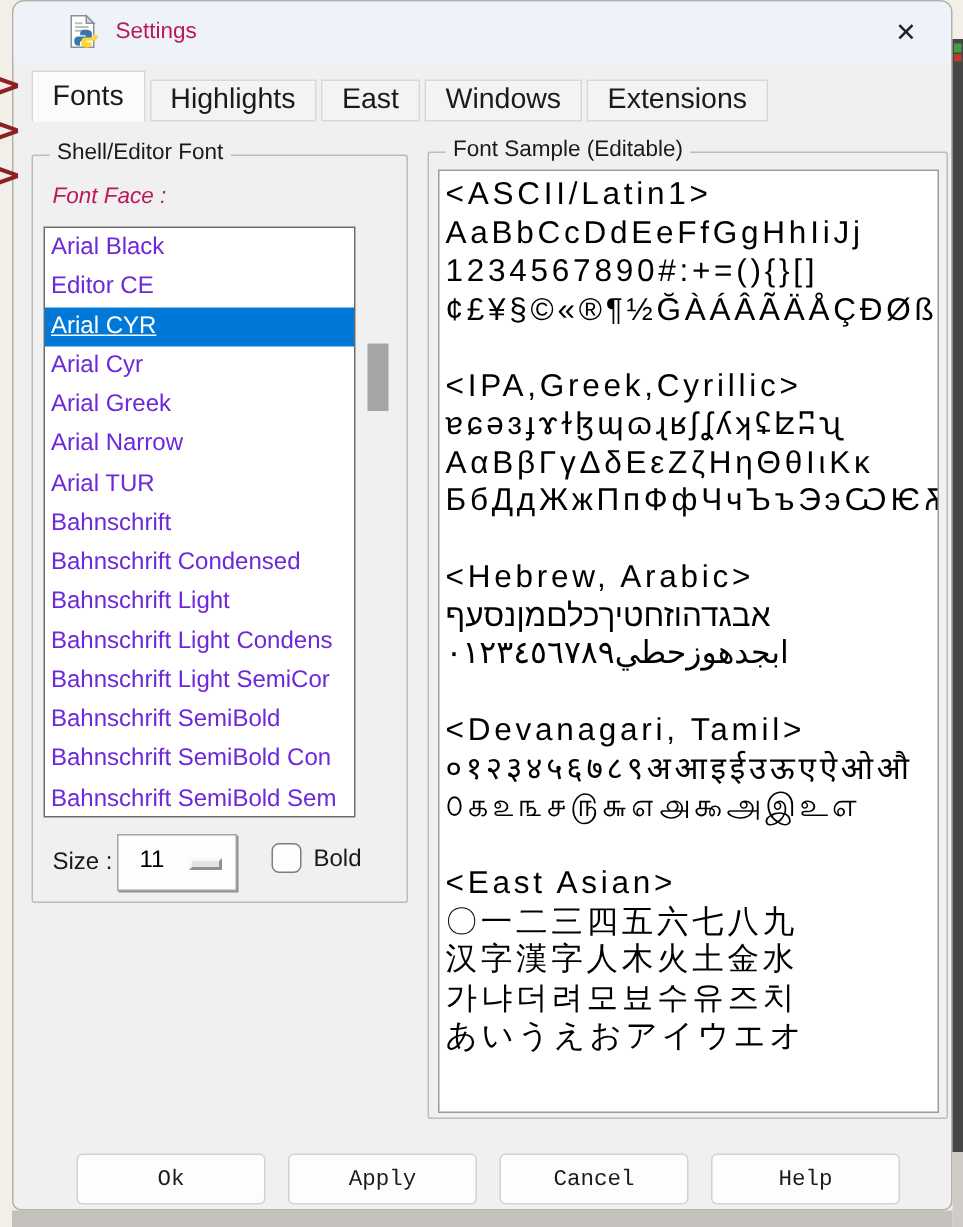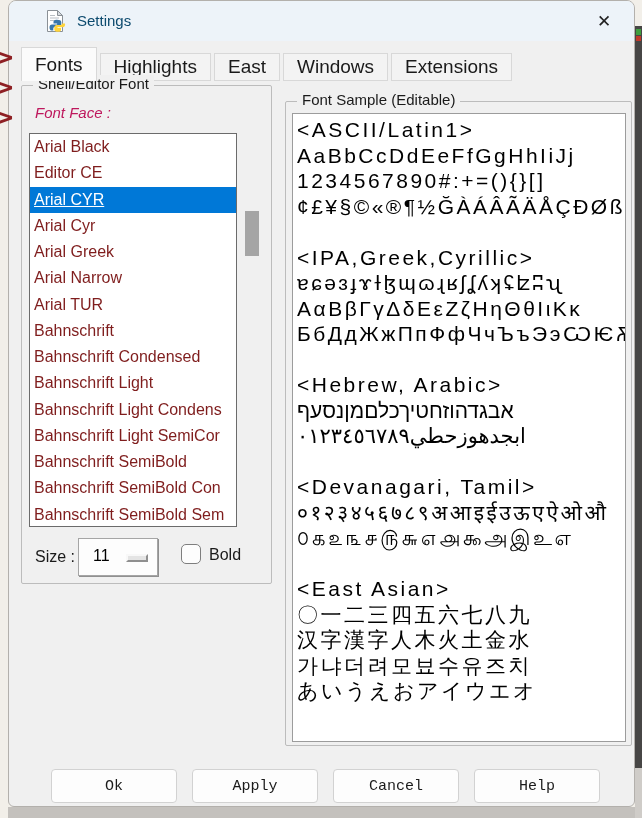--- a/index.html
+++ b/index.html
@@ -17,41 +17,41 @@
   .chevron:nth-child(1){top:44px;}
   .chevron:nth-child(2){top:74px;}
   .chevron:nth-child(3){top:104px;}
 
   
   .window{position:absolute;left:8px;top:0;width:627px;height:807px;box-sizing:border-box;
     background:#f0f0f0;border:1px solid #b3b0ac;border-radius:8px 8px 6px 6px;overflow:hidden;z-index:2;}
 
   .titlebar{position:absolute;left:0;top:0;width:100%;height:40px;background:#edf3f9;}
   .app-icon{position:absolute;left:34px;top:8px;width:24px;height:24px;}
-  .win-title{position:absolute;left:68px;top:11px;font-size:15px;color:#0c4a6e;}
+  .win-title{position:absolute;left:68px;top:11px;font-size:15px;color:#be185d;}
   .close-btn{position:absolute;right:8px;top:0;width:44px;height:40px;display:flex;align-items:center;justify-content:center;cursor:default;}
   .close-glyph{font-size:17px;color:#222;font-weight:300;}
 
   
   .tabstrip{position:absolute;left:0;top:40px;width:100%;height:40px;display:flex;align-items:flex-end;padding-left:12px;box-sizing:border-box;}
   .tab{box-sizing:border-box;height:28px;line-height:26px;padding:0 13px;font-size:19px;color:#1a1a1a;
     background:#f3f3f3;border:1px solid #d8d8d8;margin-right:3px;}
   .tab.active{height:34px;line-height:33px;background:#fbfbfb;border-bottom:none;position:relative;z-index:2;}
 
   
   .group{position:absolute;box-sizing:border-box;border:1px solid #bcbcbc;border-radius:2px;}
   .group-label{position:absolute;top:-11px;left:11px;background:#f0f0f0;padding:0 5px;font-size:15px;color:#1a1a1a;white-space:nowrap;}
-  .group-font{left:12px;top:84px;width:251px;height:499px;}
+  .group-font{left:12px;top:102px;width:251px;height:499px;}
   .group-sample{left:276px;top:100px;width:347px;height:645px;}
 
   .ff-label{position:absolute;left:13px;top:18px;font-size:15px;color:#be185d;font-style:italic;}
 
   .listbox{position:absolute;left:7px;top:47px;width:208px;height:394px;box-sizing:border-box;
     background:#fff;border:1px solid #6b6b6b;overflow:hidden;}
-  .list-item{height:26.26px;line-height:26.26px;padding-left:4px;font-size:16px;color:#7f1d1d;white-space:nowrap;overflow:hidden;}
+  .list-item{height:26.26px;line-height:26.26px;padding-left:4px;font-size:16px;color:#6d28d9;white-space:nowrap;overflow:hidden;}
   .list-item.selected{background:#0078d7;color:#fff;text-decoration:underline;}
 
   .scrollbar{position:absolute;left:222px;top:47px;width:16px;height:394px;}
   .scroll-thumb{position:absolute;left:1px;top:78px;width:14px;height:45px;background:#a5a5a5;}
 
   .size-label{position:absolute;left:13px;top:462px;font-size:16px;color:#1a1a1a;}
   .size-dropdown{position:absolute;left:56px;top:452px;width:80px;height:38px;box-sizing:border-box;
     background:#fdfdfd;border:1px solid #a5a5a5;box-shadow:1px 1px 0 0 #909090;}
   .size-value{position:absolute;left:14px;top:8px;font-size:16px;color:#000;}
   .dd-indicator{position:absolute;right:9px;top:15px;width:22px;height:8px;background:#e4e4e4;box-sizing:border-box;

